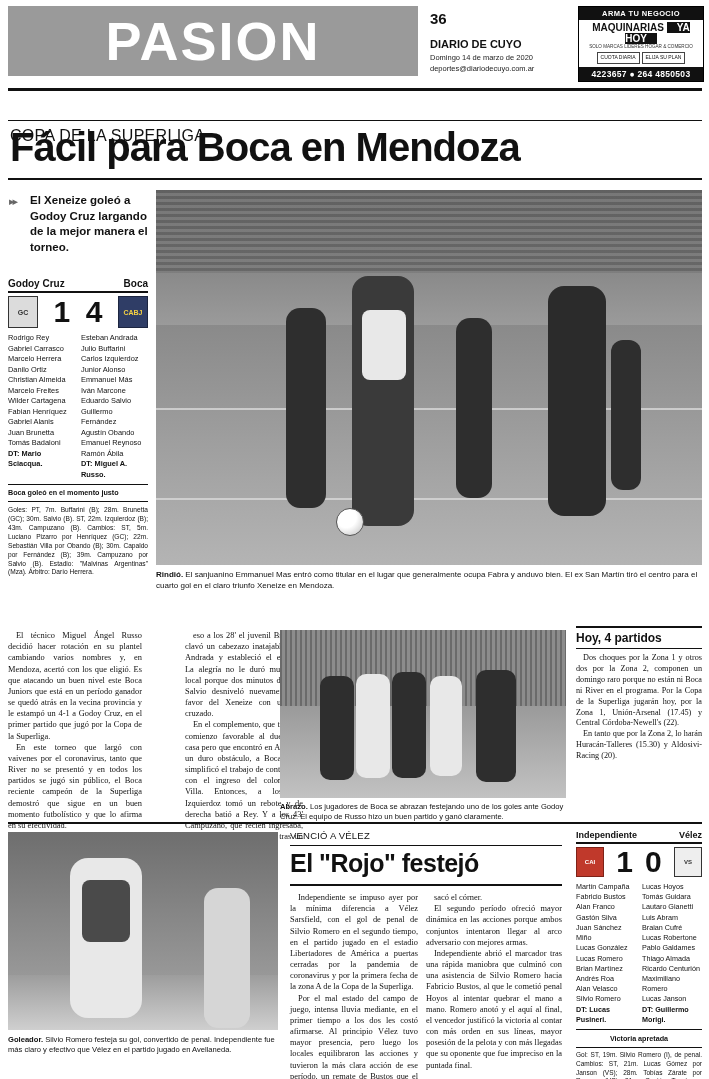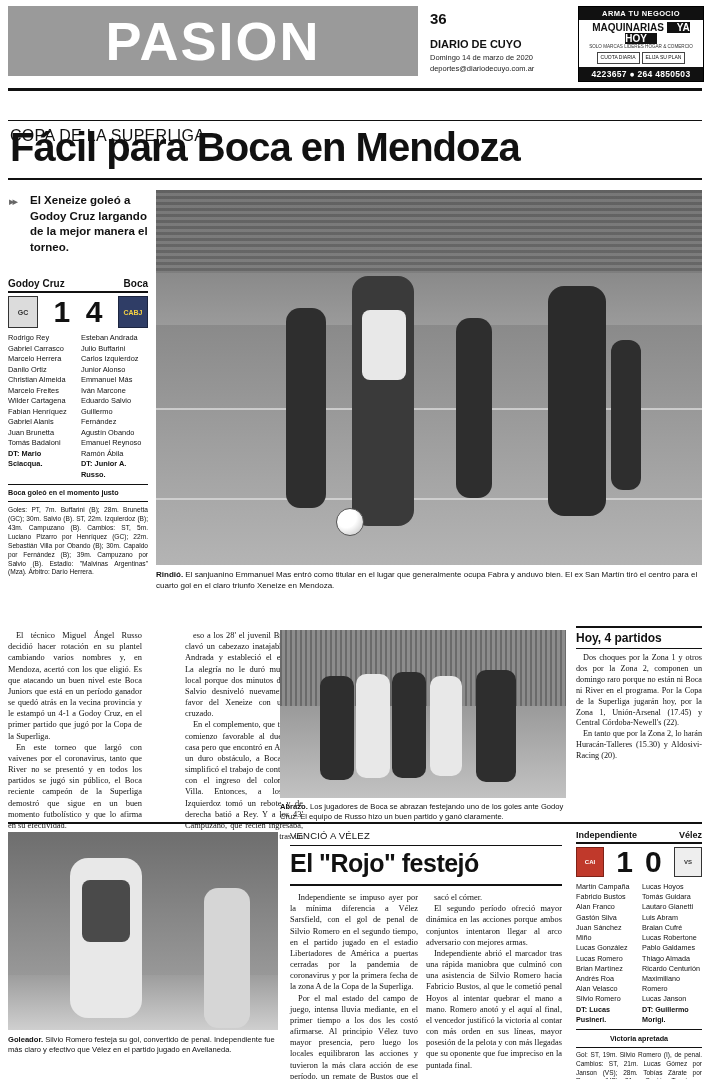--- a/index.html
+++ b/index.html
@@ -242,21 +242,21 @@
         <div>Julio Buffarini</div>
         <div>Carlos Izquierdoz</div>
         <div>Junior Alonso</div>
         <div>Emmanuel Más</div>
         <div>Iván Marcone</div>
         <div>Eduardo Salvio</div>
         <div>Guillermo Fernández</div>
         <div>Agustín Obando</div>
         <div>Emanuel Reynoso</div>
         <div>Ramón Ábila</div>
-        <div class="dt">DT: Junior A. Russo.</div>
+        <div class="dt">DT: Miguel A. Russo.</div>
       </div>
     </div>
     <div class="ficha-rule2"></div>
     <div class="ficha-note">Boca goleó en el momento justo</div>
     <div class="ficha-rule2"></div>
     <div class="ficha-det">Goles: PT, 7m. Buffarini (B); 28m. Brunetta (GC); 30m. Salvio (B). ST, 22m. Izquierdoz (B); 43m. Campuzano (B).  Cambios: ST, 5m. Luciano Pizarro por Henríquez (GC); 22m. Sebastián Villa por Obando (B); 30m. Capaldo por Fernández (B); 39m. Campuzano por Salvio (B). Estadio: "Malvinas Argentinas" (Mza). Árbitro: Darío Herrera.</div>
   </div>
 
   <div class="col-text col1">
     <p>El técnico Miguel Ángel Russo decidió hacer rotación en su plantel cambiando varios nombres y, en Mendoza, acertó con los que eligió. Es que atacando un buen nivel este Boca Juniors que está en un período ganador  se quedó atrás en la vecina provincia y le estampó un 4-1 a Godoy Cruz, en el primer partido que jugó por la Copa de la Superliga.</p>

